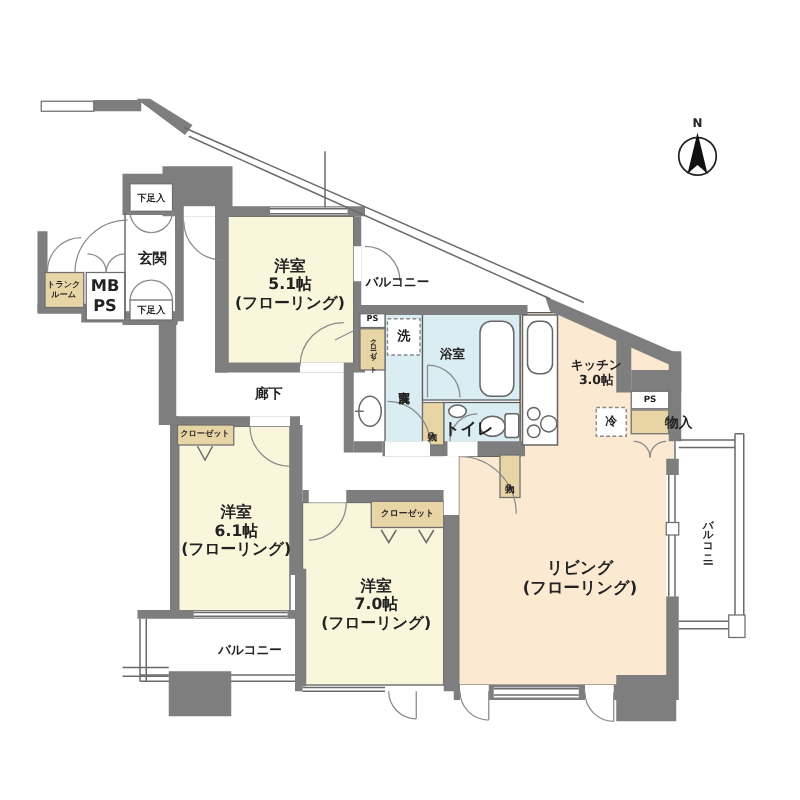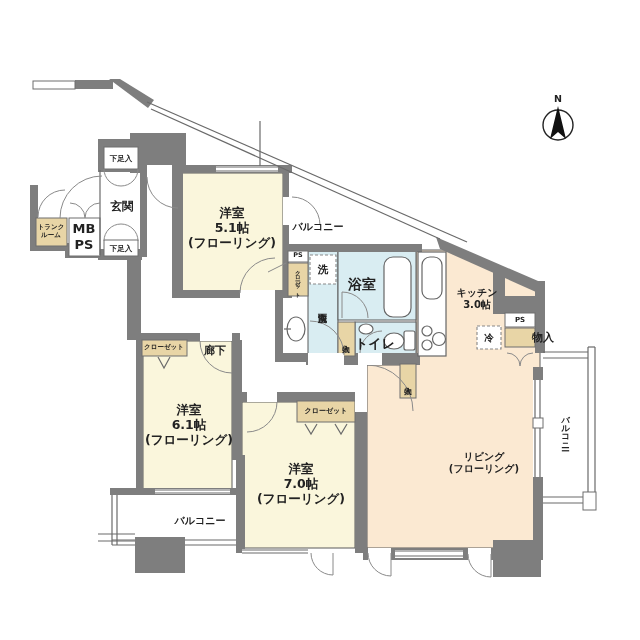--- a/index.html
+++ b/index.html
@@ -214,34 +214,34 @@
   <div>6.1帖</div>
   <div>(フローリング)</div>
 </div>
 
 <div class="lbl" style="left:301px;top:483px;font-size:12.5px;">
   <div>洋室</div>
   <div>7.0帖</div>
   <div>(フローリング)</div>
 </div>
 
-<div class="lbl" style="left:484px;top:463px;font-size:10px;">
+<div class="lbl" style="left:464px;top:463px;font-size:13px;">
   <div>リビング</div>
   <div>(フローリング)</div>
 </div>
 
 <div class="lbl" style="left:477px;top:299px;font-size:10px;">
   <div>キッチン</div>
   <div>3.0帖</div>
 </div>
 
-<div class="lbl" style="left:362px;top:284px;font-size:14px;">浴室</div>
+<div class="lbl" style="left:362px;top:284px;font-size:10px;">浴室</div>
 <div class="lbl v" style="left:322px;top:307px;font-size:9px;">洗面室</div>
 <div class="lbl" style="left:375px;top:344px;font-size:13px;">トイレ</div>
-<div class="lbl" style="left:215px;top:315px;font-size:11px;margin-top:36px;">廊下</div>
+<div class="lbl" style="left:215px;top:315px;font-size:11px;">廊下</div>
 <div class="lbl" style="left:122px;top:207px;font-size:11.5px;">玄関</div>
 
 <div class="lbl" style="left:318px;top:227px;font-size:10px;">バルコニー</div>
 <div class="lbl" style="left:200px;top:521px;font-size:10px;">バルコニー</div>
 <div class="lbl v" style="left:566px;top:428px;font-size:8.5px;">バルコニー</div>
 
 <div class="lbl v" style="left:298px;top:280px;font-size:5.5px;">クローゼット</div>
 <div class="lbl" style="left:164px;top:348px;font-size:6.5px;">クローゼット</div>
 <div class="lbl" style="left:326px;top:411px;font-size:7px;">クローゼット</div>
 

